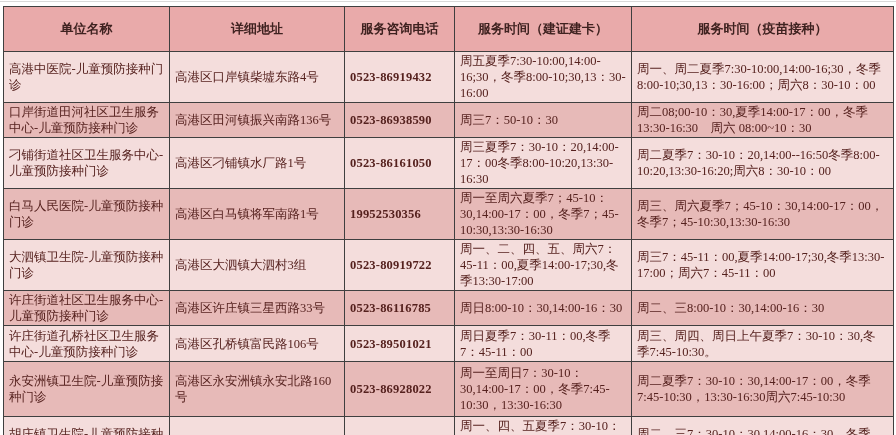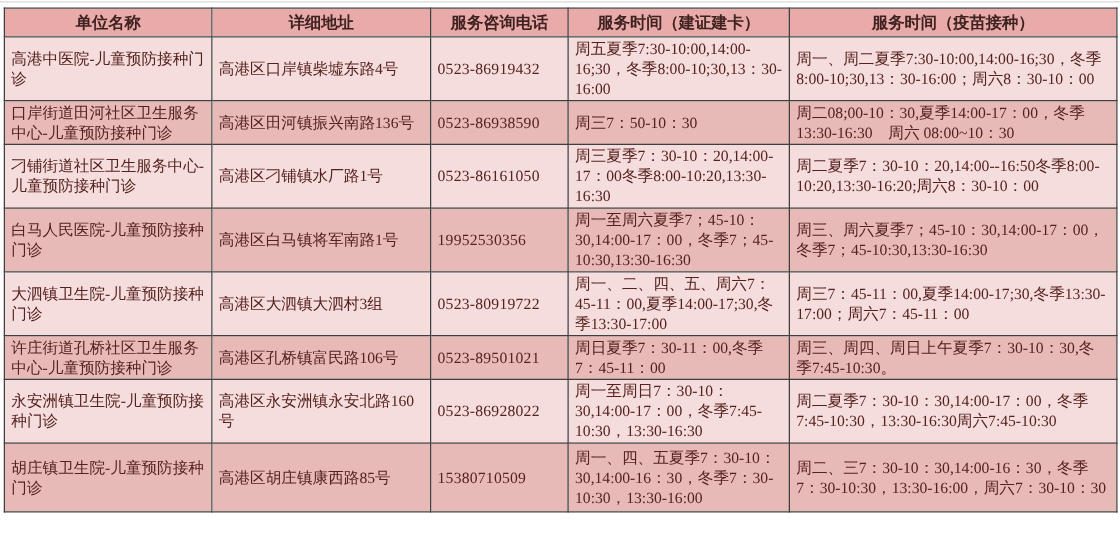--- a/index.html
+++ b/index.html
@@ -25,37 +25,37 @@
     word-break:break-word;
     overflow:hidden;
   }
   table.clinic th{
     background:var(--header-bg);
     font-weight:bold;
     font-size:13px;
     color:var(--header-text);
     text-align:center;
     height:20px;
-    padding:1px 2px;
+    padding:12px 2px;
     font-family:"Liberation Sans","DejaVu Sans",sans-serif;
   }
   
   tbody tr:nth-child(odd) td{background:var(--row-light);}
   tbody tr:nth-child(even) td{background:var(--row-dark);}
   
   tbody tr:nth-child(1){height:50px;margin-top:20px;}
   tbody tr:nth-child(2){height:28px;margin-left:24px;}
   tbody tr:nth-child(3){height:48px;}
   tbody tr:nth-child(4){height:47px;}
   tbody tr:nth-child(5){height:45px;border-radius:18px;}
   tbody tr:nth-child(6){height:34px;}
   tbody tr:nth-child(7){height:36px;}
   tbody tr:nth-child(8){height:55px;}
   tbody tr:nth-child(9){height:45px;}
-  td.c-phone{font-size:13.5px;letter-spacing:0.2px;}
+  td.c-phone{font-size:13.5px;letter-spacing:0.2px;font-weight:bold;}
 </style>
 </head>
 <body>
 
 <div class="page">
   <div class="artifact-line"></div>
 
   <table class="clinic">
     <colgroup>
       <col style="width:166px">
@@ -103,20 +103,27 @@
       <td class="c-t2">周三、周六夏季7；45-10：30,14:00-17：00，冬季7；45-10:30,13:30-16:30</td>
     </tr>
         <tr>
       <td class="c-name">大泗镇卫生院-儿童预防接种门诊</td>
       <td class="c-addr">高港区大泗镇大泗村3组</td>
       <td class="c-phone">0523-80919722</td>
       <td class="c-t1">周一、二、四、五、周六7：45-11：00,夏季14:00-17;30,冬季13:30-17:00</td>
       <td class="c-t2">周三7：45-11：00,夏季14:00-17;30,冬季13:30-17:00；周六7：45-11：00</td>
     </tr>
         <tr>
+      <td class="c-name">许庄街道社区卫生服务中心-儿童预防接种门诊</td>
+      <td class="c-addr">高港区许庄镇三星西路33号</td>
+      <td class="c-phone">0523-86116785</td>
+      <td class="c-t1">周日8:00-10：30,14:00-16：30</td>
+      <td class="c-t2">周二、三8:00-10：30,14:00-16：30</td>
+    </tr>
+        <tr>
       <td class="c-name">许庄街道孔桥社区卫生服务中心-儿童预防接种门诊</td>
       <td class="c-addr">高港区孔桥镇富民路106号</td>
       <td class="c-phone">0523-89501021</td>
       <td class="c-t1">周日夏季7：30-11：00,冬季7：45-11：00</td>
       <td class="c-t2">周三、周四、周日上午夏季7：30-10：30,冬季7:45-10:30。</td>
     </tr>
         <tr>
       <td class="c-name">永安洲镇卫生院-儿童预防接种门诊</td>
       <td class="c-addr">高港区永安洲镇永安北路160号</td>
       <td class="c-phone">0523-86928022</td>

